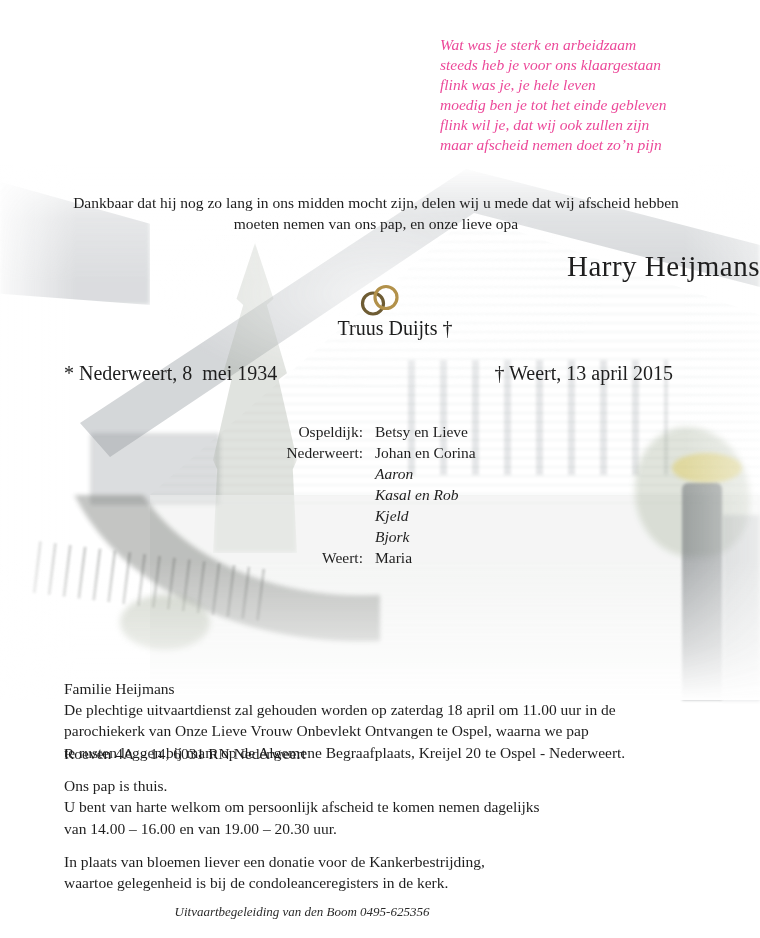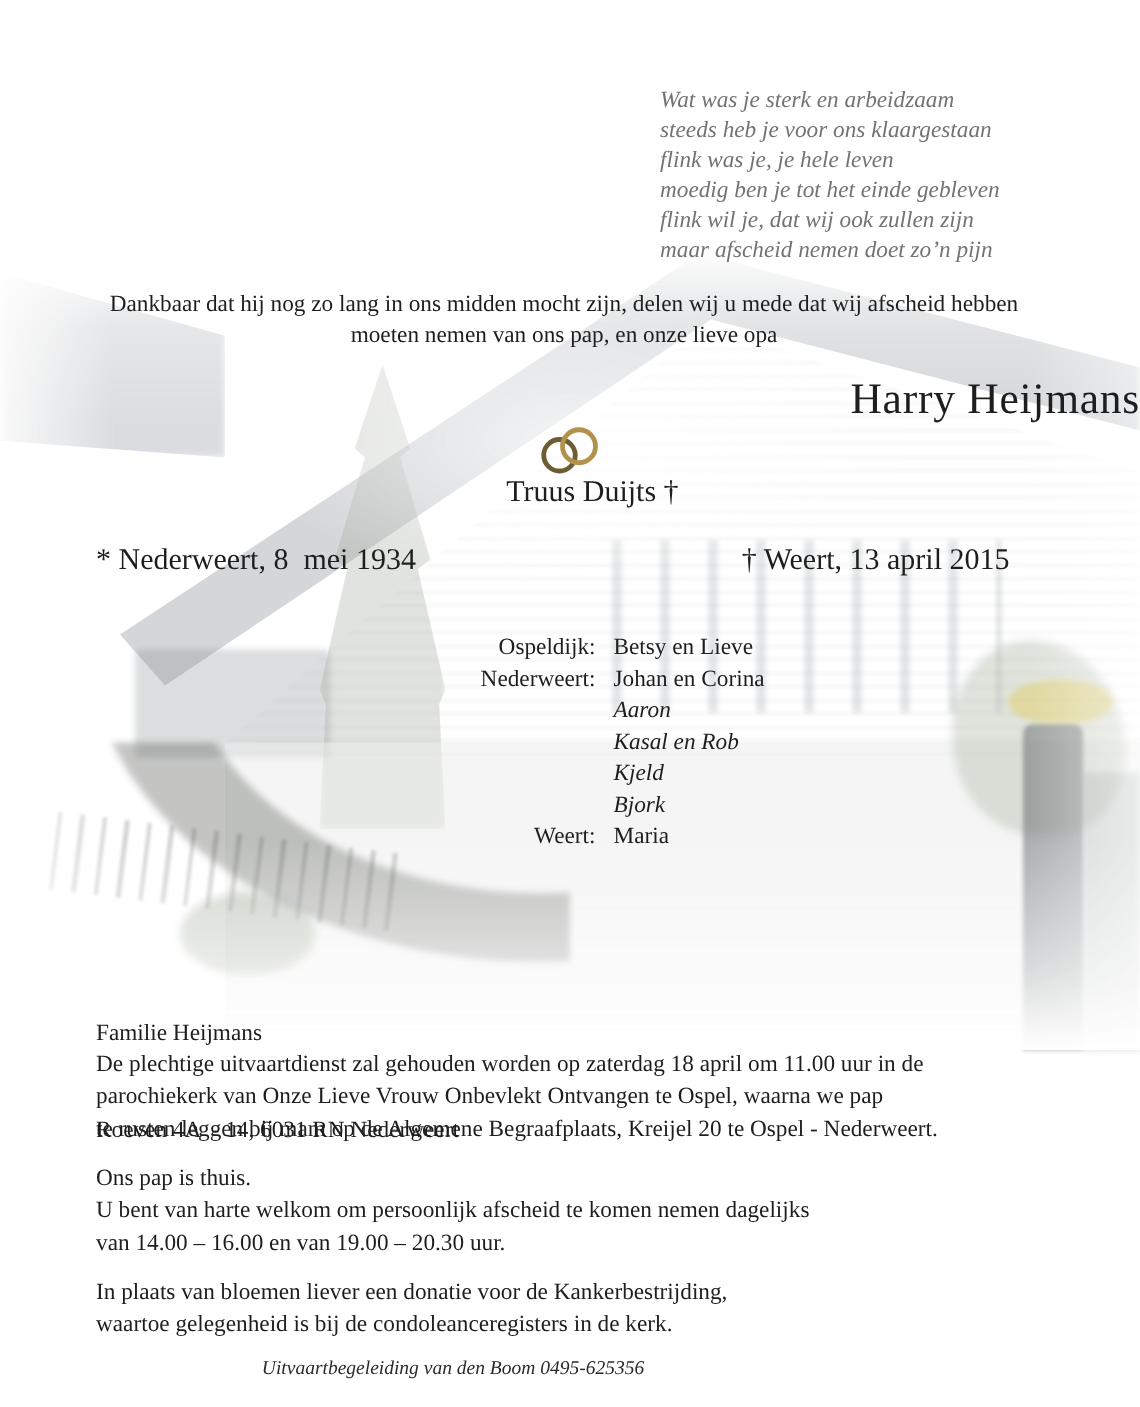--- a/index.html
+++ b/index.html
@@ -38,29 +38,29 @@
   .bg-flowers{left:672px;top:288px;width:70px;height:30px;background:#d9c23e;border-radius:50%;opacity:.5;filter:blur(2px);}
   .bg-gatepost{left:682px;top:318px;width:40px;height:217px;background:#3c4349;opacity:.5;filter:blur(1.5px);border-radius:6px 6px 0 0;}
   .bg-gateside{left:722px;top:350px;width:38px;height:185px;background:#6d747a;opacity:.3;filter:blur(2px);}
   .photo::after{content:"";position:absolute;inset:0;
     background:
       radial-gradient(ellipse 42% 26% at 50% 24%,rgba(255,255,255,.75),rgba(255,255,255,0) 70%),
       linear-gradient(180deg,#fff 0%,rgba(255,255,255,.3) 10%,rgba(255,255,255,0) 22%,rgba(255,255,255,0) 74%,rgba(255,255,255,.55) 90%,#fff 100%),
       linear-gradient(90deg,rgba(255,255,255,.85) 0%,rgba(255,255,255,0) 10%,rgba(255,255,255,0) 90%,rgba(255,255,255,.5) 100%);}
   
   .layer{position:absolute;inset:0;z-index:1;}
-  .poem{position:absolute;left:440px;top:35px;font-style:italic;font-size:15.5px;line-height:20px;white-space:pre-line;color:#737373;margin-top:22px;}
+  .poem{position:absolute;left:440px;top:35px;font-style:italic;font-size:15.5px;line-height:20px;white-space:pre-line;color:#ec4899;}
   .announcement{position:absolute;left:0;top:192px;width:752px;text-align:center;font-size:15.5px;line-height:21px;white-space:pre-line;}
   .name{position:absolute;left:0;top:250px;width:760px;text-align:right;font-size:29px;letter-spacing:.5px;}
   .rings{position:absolute;left:0;top:283px;width:760px;text-align:center;height:36px;line-height:0;}
   .spouse{position:absolute;left:0;top:317px;width:760px;text-align:center;font-size:20px;padding-left:15px;}
   .dates{position:absolute;left:0;top:362px;width:760px;font-size:20px;height:20px;}
   .birth{position:absolute;left:64px;white-space:pre;}
   .death{position:absolute;right:87px;white-space:pre;}
-  .family{position:absolute;left:0;top:421px;width:616px;font-size:15.5px;line-height:21px;padding-left:34px;}
+  .family{position:absolute;left:0;top:421px;width:616px;font-size:15.5px;line-height:21px;}
   .frow{display:flex;}
   .fplace{flex:0 0 363px;width:363px;text-align:right;}
   .fnames{margin-left:12px;}
   .it{font-style:italic;}
   .contact{position:absolute;left:64px;top:635px;font-size:15.5px;line-height:21.5px;white-space:pre;}
   .para{position:absolute;left:64px;width:650px;font-size:15.5px;line-height:21.3px;white-space:pre-line;}
   .p1{top:699px;}
   .p2{top:775px;}
   .p3{top:851px;}
   .footer{position:absolute;left:0;top:904px;width:604px;text-align:center;font-style:italic;font-size:13px;color:#2a2a2a;}

